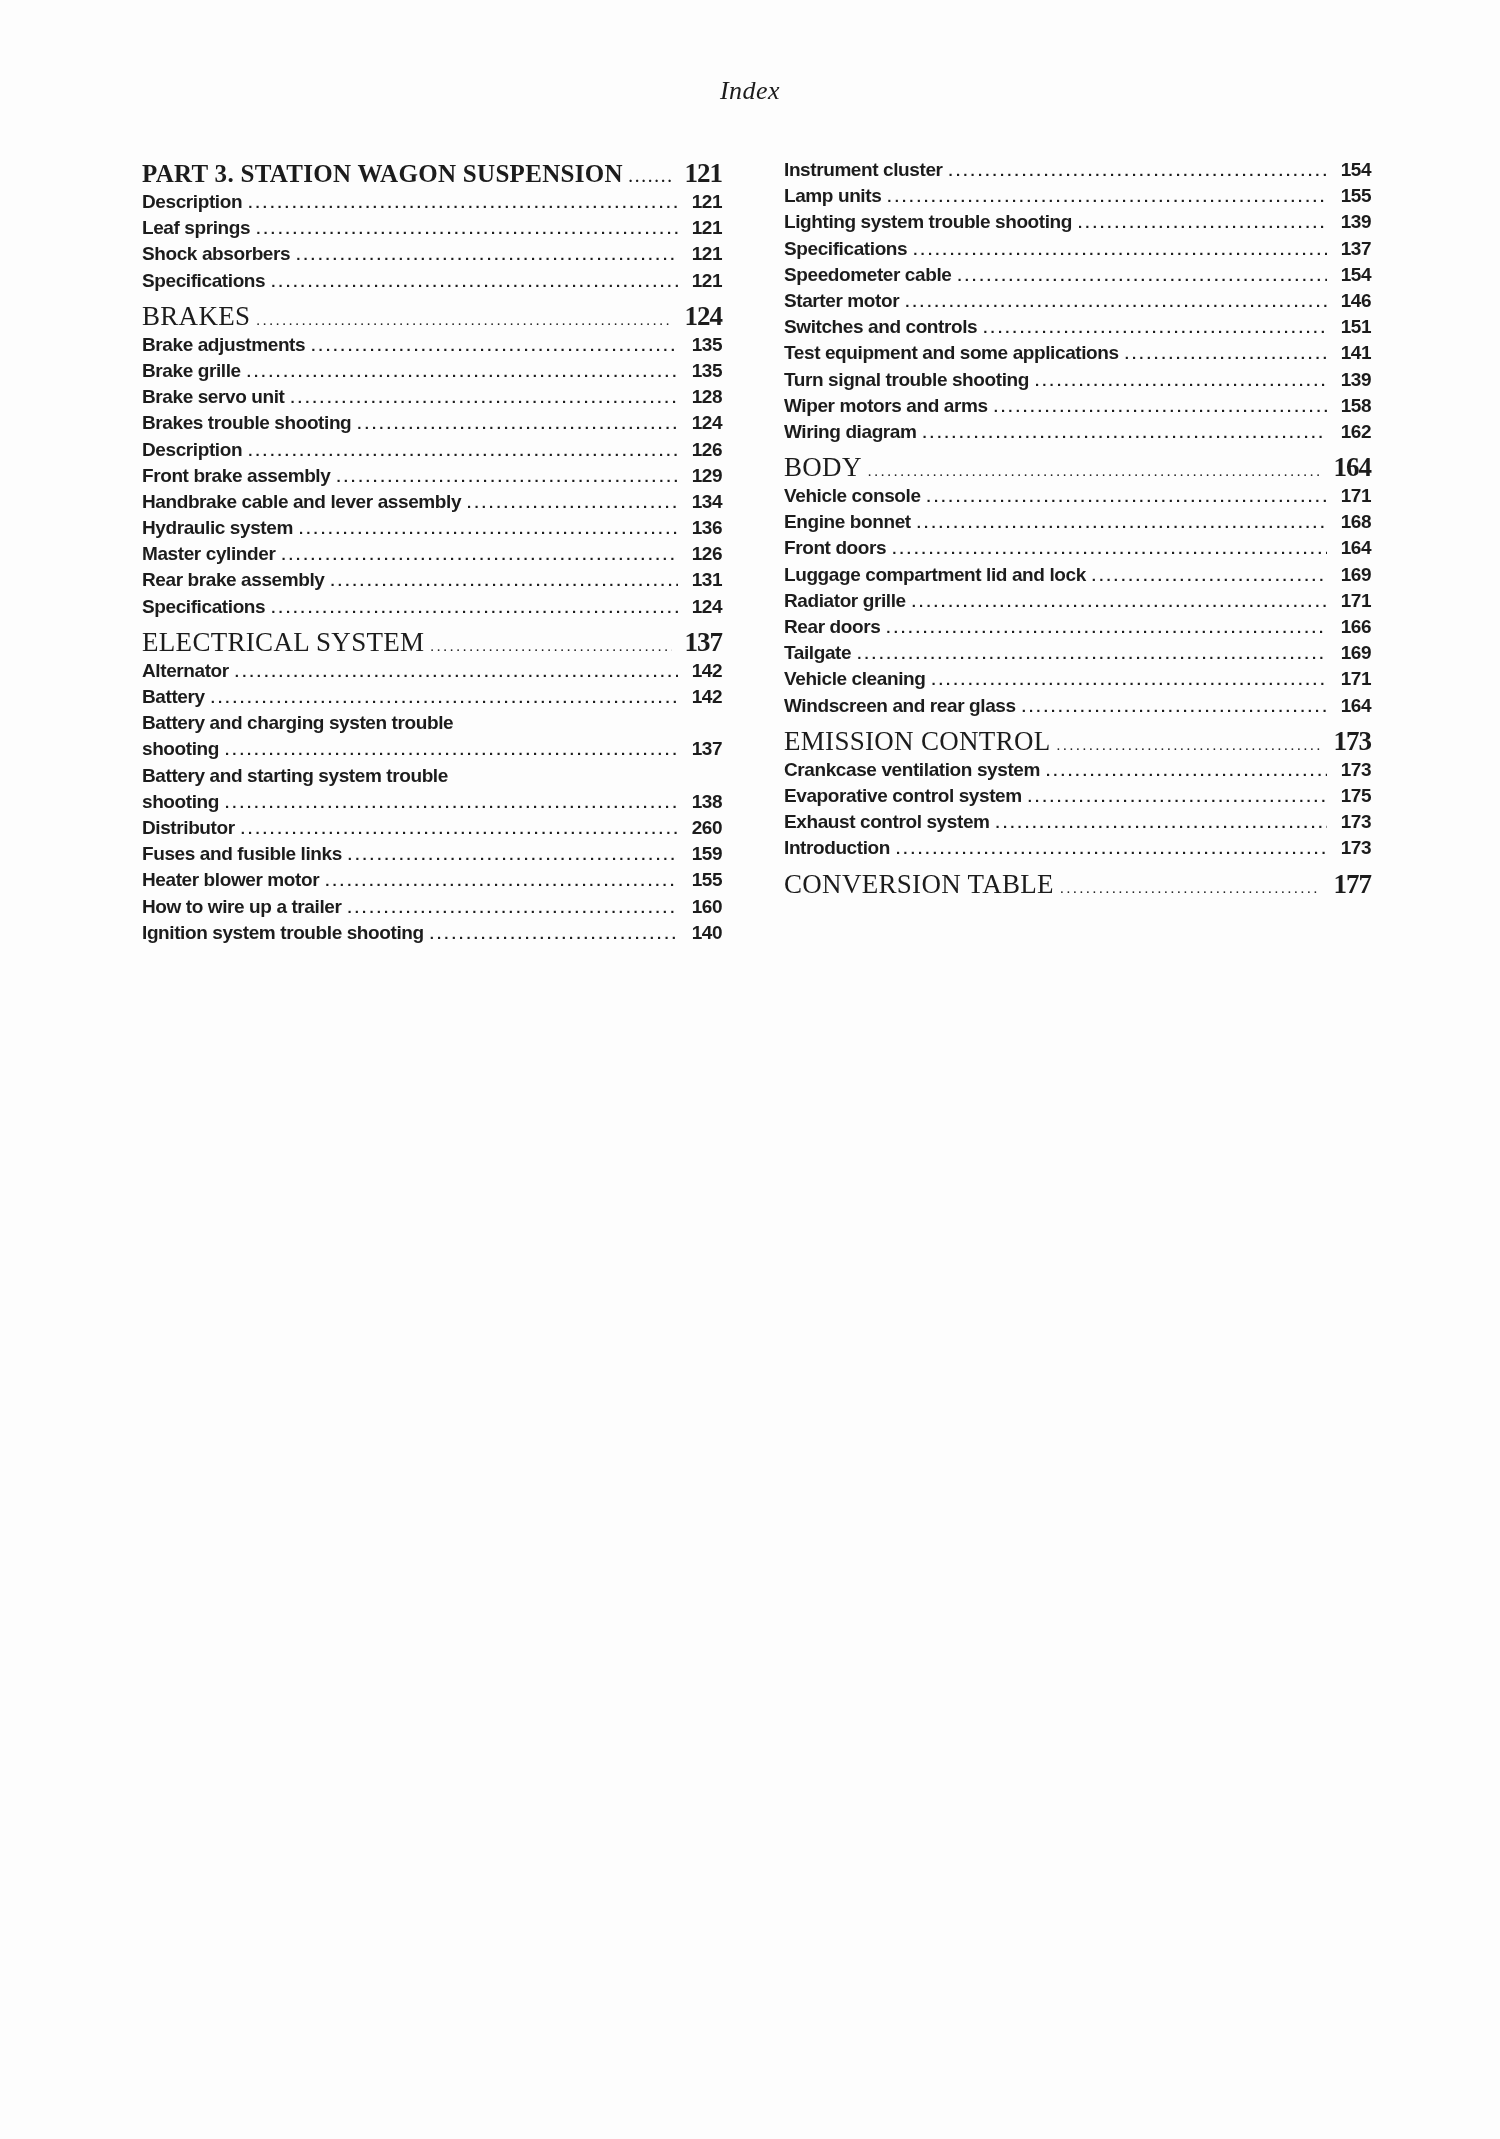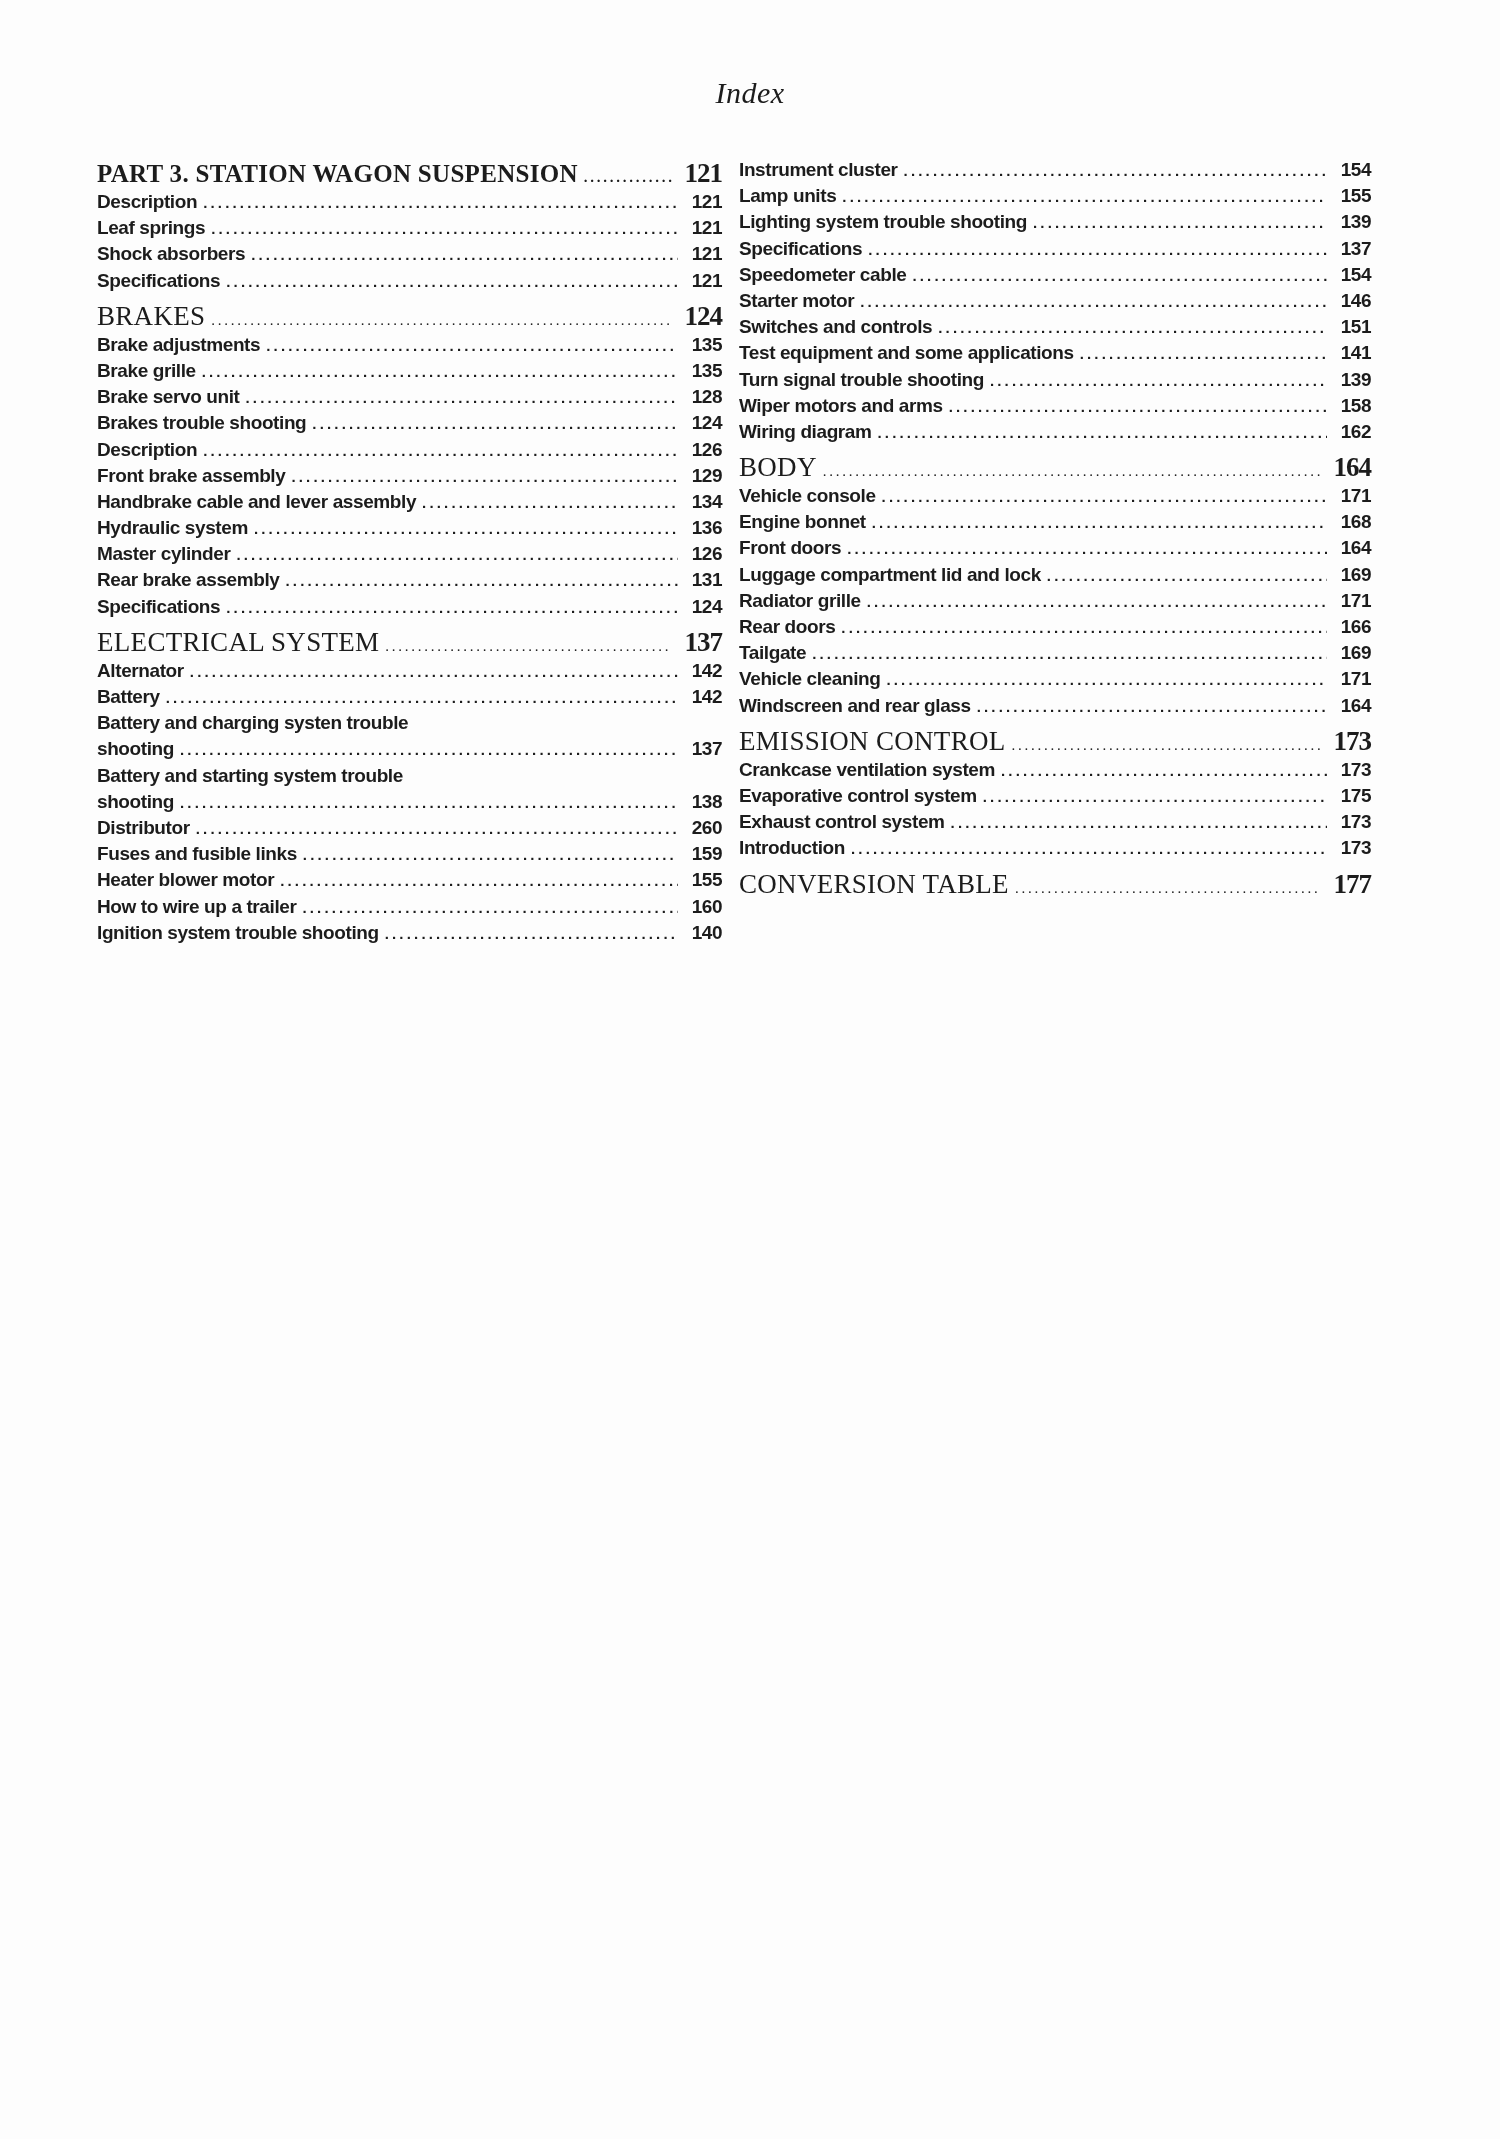--- a/index.html
+++ b/index.html
@@ -15,21 +15,21 @@
     color: #1c1c1c;
     font-family: "Liberation Serif", "DejaVu Serif", serif;
   }
   .page-title {
     position: absolute;
     top: 76px;
     left: 0;
     width: 1500px;
     text-align: center;
     font-style: italic;
-    font-size: 30px;
+    font-size: 26px;
     letter-spacing: 0.5px;
   }
   .col {
     position: absolute;
     top: 157px;
   }
   .col-left { left: 97px; width: 625px; }
   .col-right { left: 739px; width: 632px; }
 
   .entry {
@@ -40,20 +40,21 @@
     font-stretch: condensed;
     font-size: 19px;
     line-height: 26.2px;
     height: 26.2px;
     white-space: nowrap;
     transform-origin: left;
   }
   .entry .label {
     letter-spacing: -0.4px;
     flex: 0 0 auto;
+    margin-left: 45px;
   }
   .entry .dots {
     flex: 1 1 auto;
     overflow: hidden;
     margin: 0 8px 0 6px;
     letter-spacing: 4.2px;
     font-size: 15px;
   }
   .entry .dots::before {
     content: ". . . . . . . . . . . . . . . . . . . . . . . . . . . . . . . . . . . . . . . . . . . . . . . . . . . . . . . . . . . . . . . . . . . . . . . . . . . . . . . . . . . . . . . . . . . . .";

